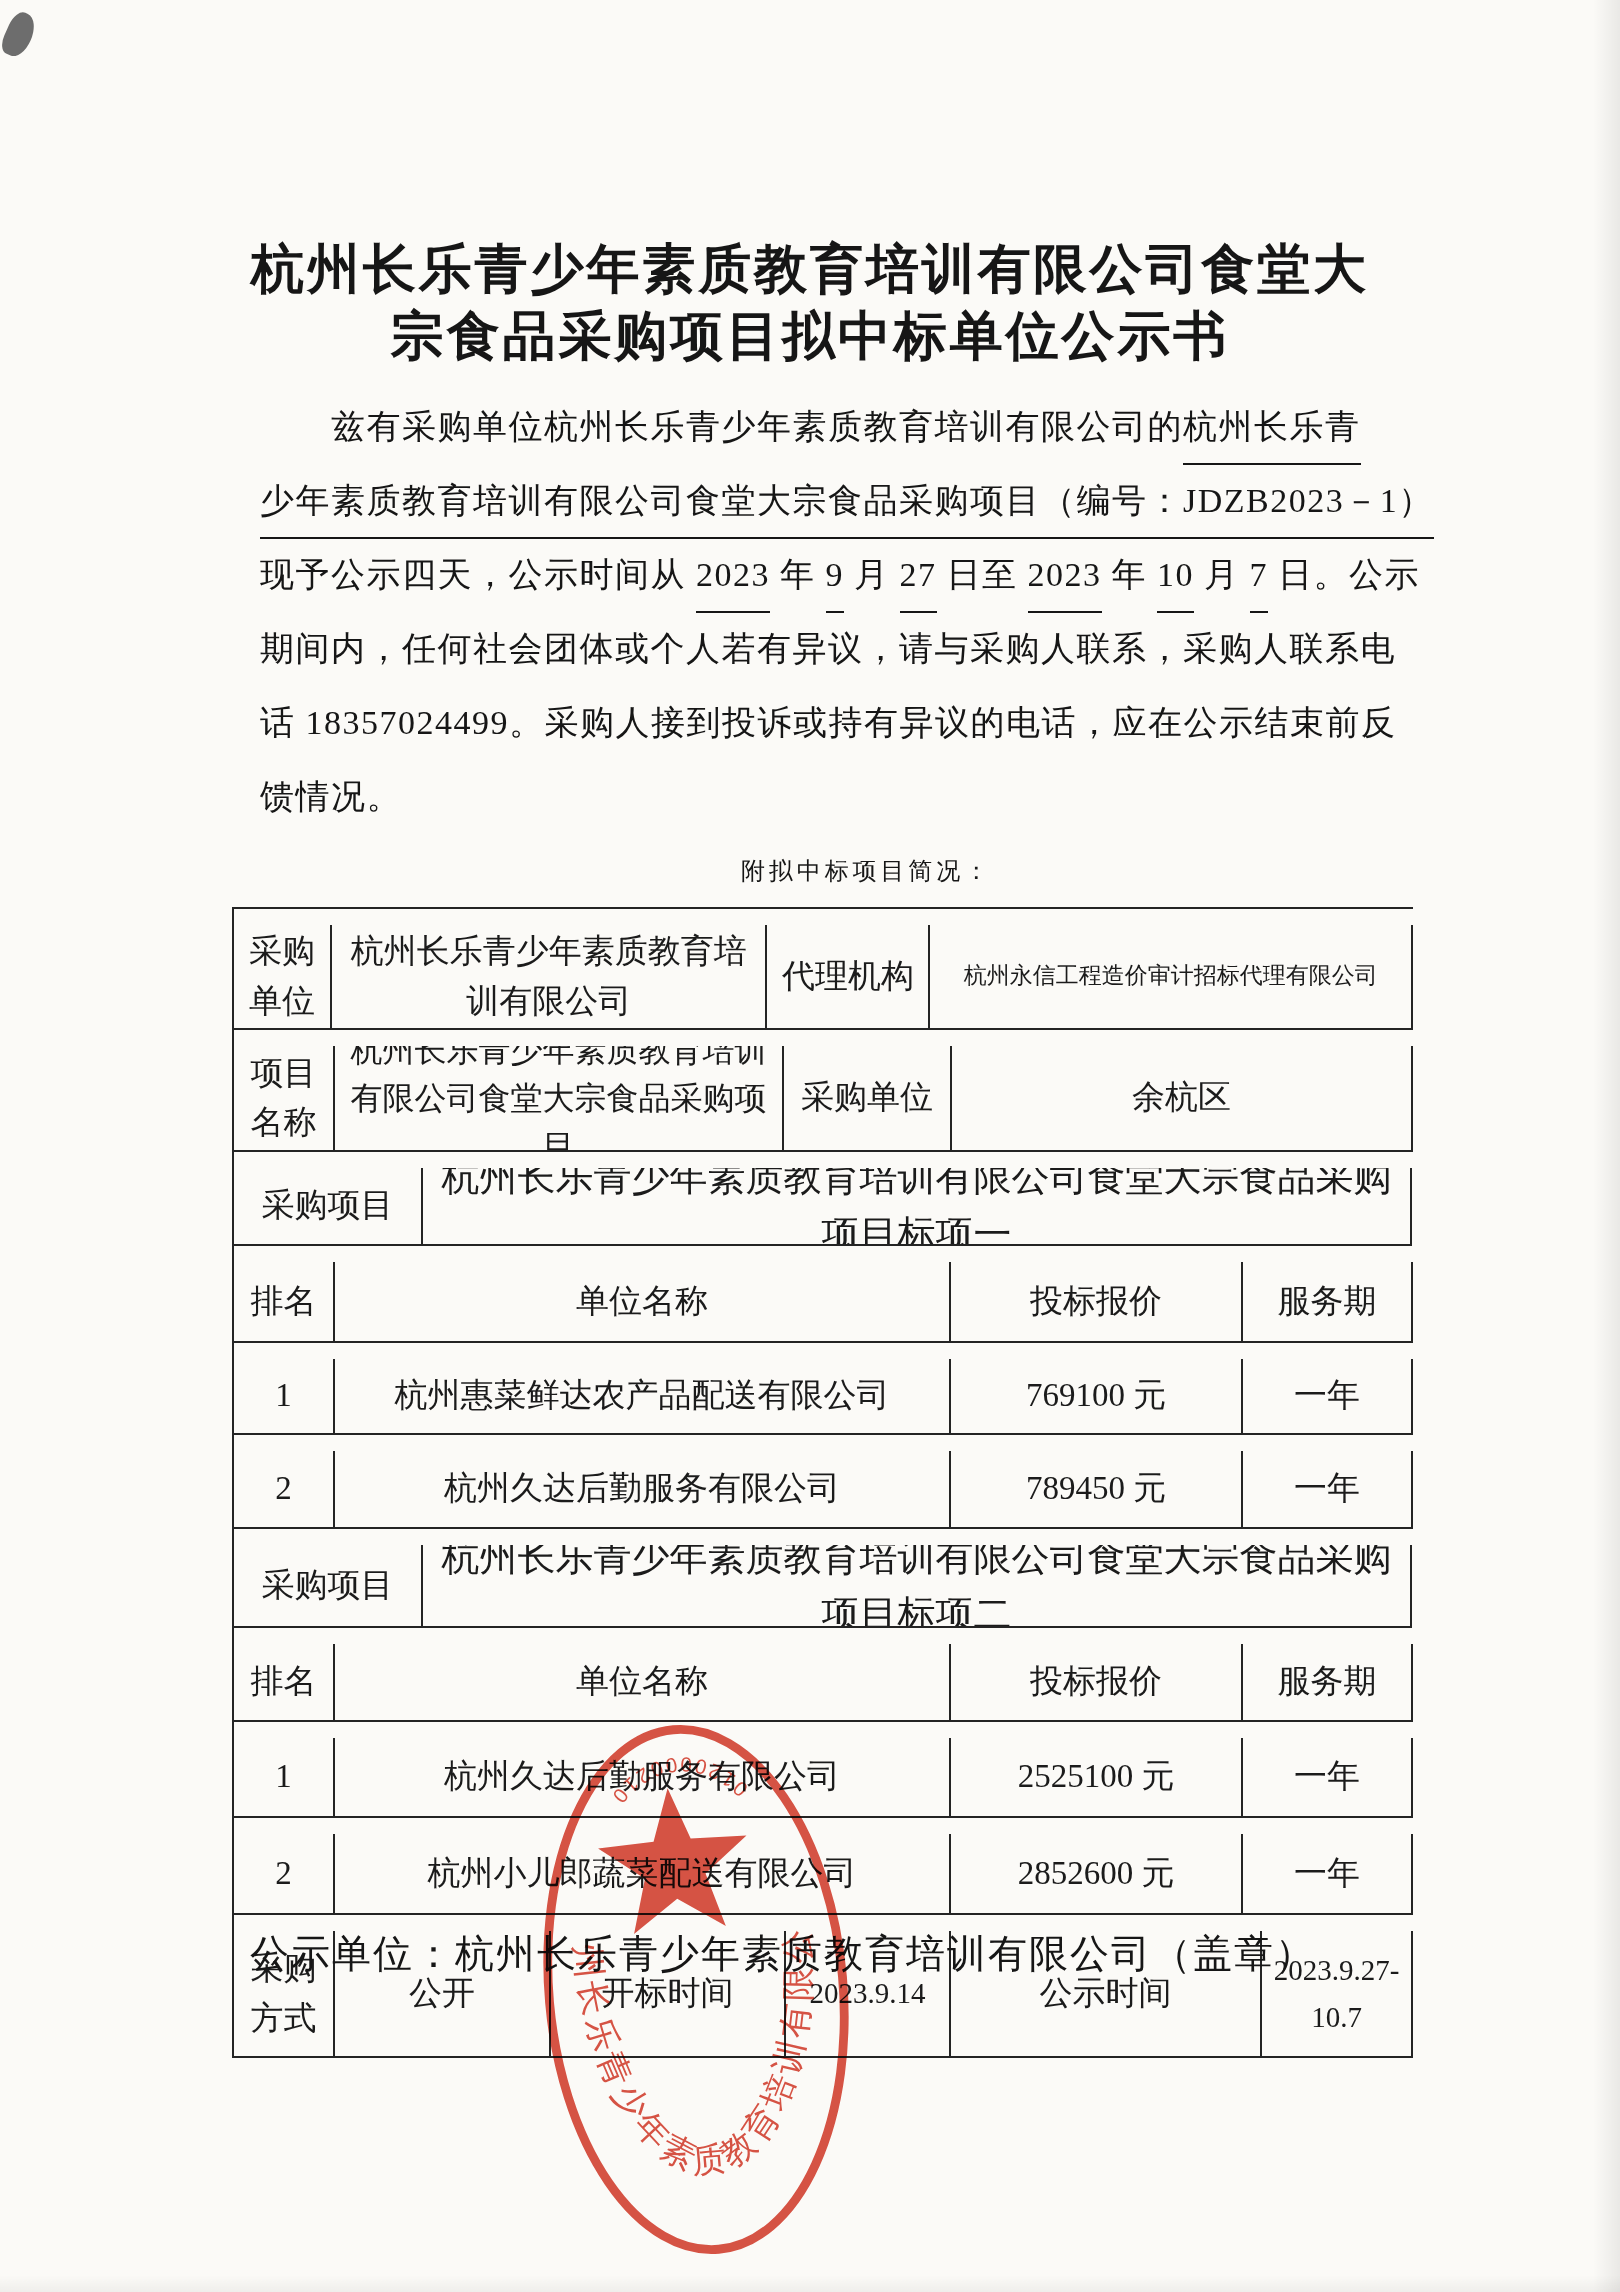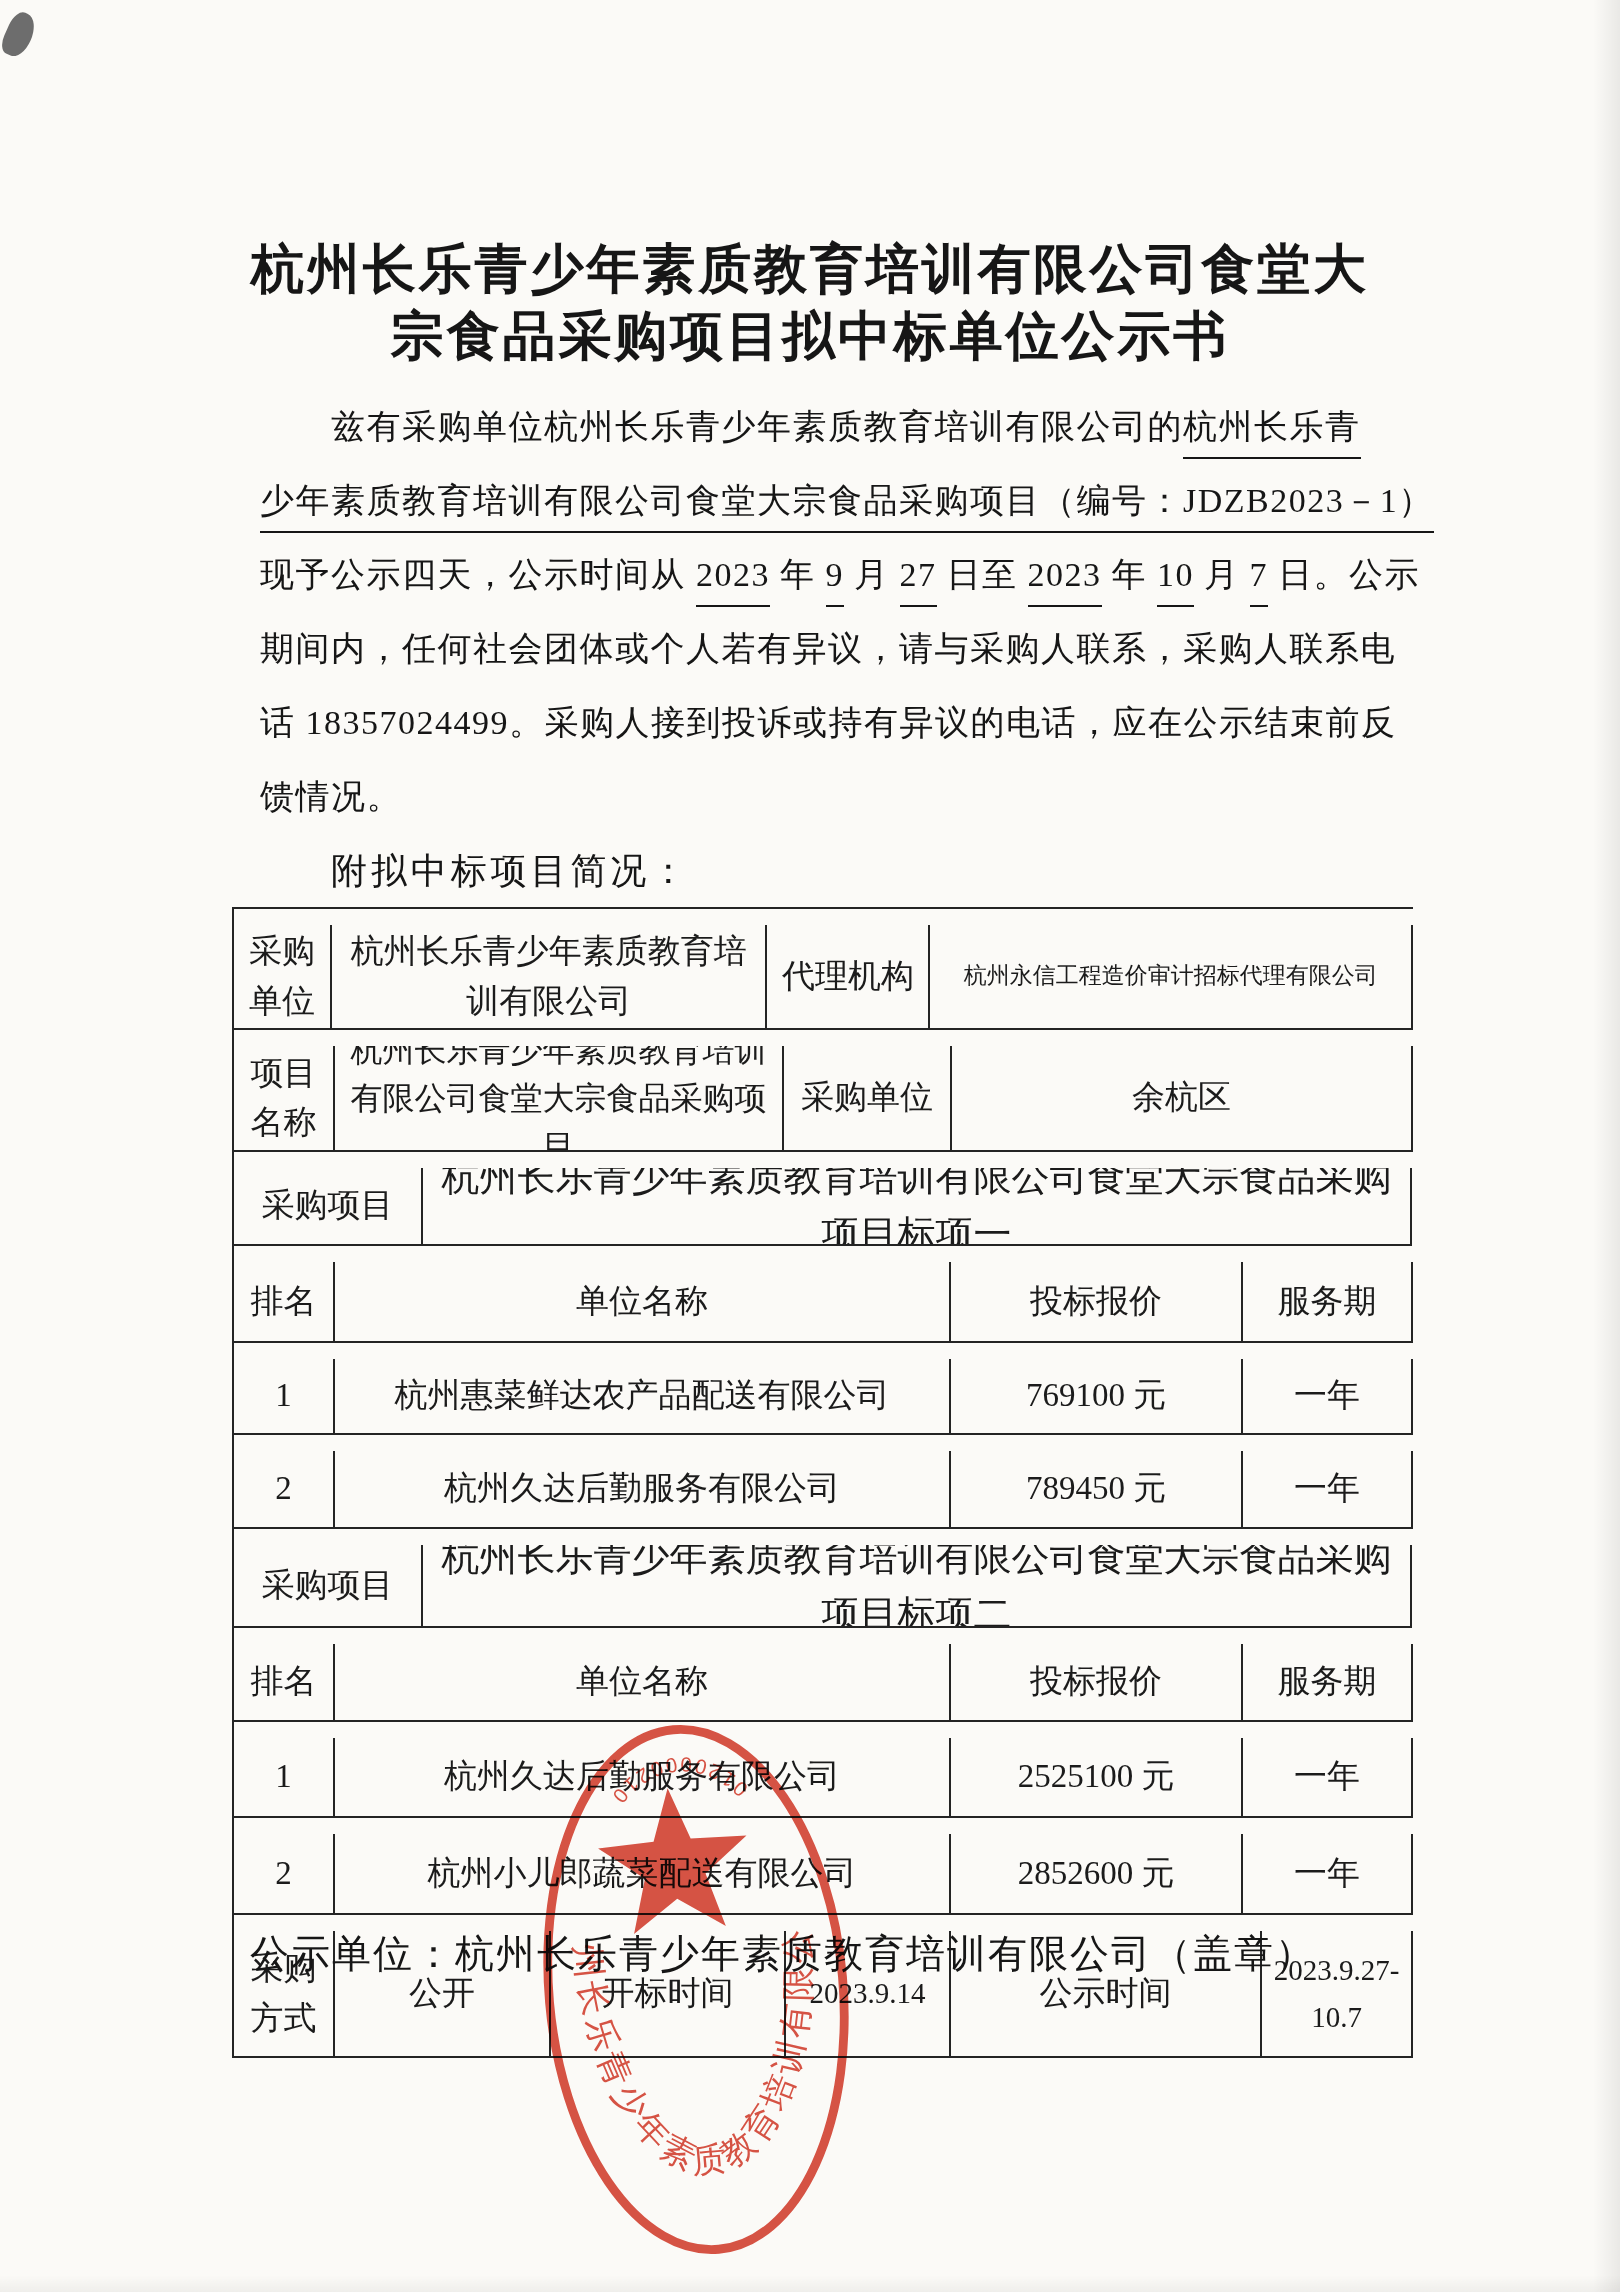--- a/index.html
+++ b/index.html
@@ -33,22 +33,22 @@
     font-weight:bold;font-size:53px;line-height:67px;letter-spacing:2.9px;
     color:#161616;
   }
 
   .body-text{
     position:absolute;left:260px;top:390px;width:1142px;
     font-size:34px;letter-spacing:1.5px;color:#161616;
   }
   .bline{height:74px;line-height:74px;white-space:nowrap;}
   .indent{text-indent:71px;}
-  .u{border-bottom:2.9px solid #161616;padding-bottom:12px;}
-  .note-line{height:74px;line-height:74px;text-indent:71px;letter-spacing:3.9px;font-size:36px;}
+  .u{border-bottom:2.9px solid #161616;padding-bottom:18px;}
+  .note-line{height:74px;line-height:74px;text-indent:71px;letter-spacing:3.9px;font-size:24px;text-align:center;}
 
   .table{
     position:absolute;left:232px;top:907px;width:1181px;
     border-left:2.9px solid #242424;border-top:2.9px solid #242424;
     box-sizing:border-box;
   }
   .row{display:flex;margin-top:16px;}
   .cell{
     border-right:2.9px solid #242424;border-bottom:2.9px solid #242424;
     box-sizing:border-box;

